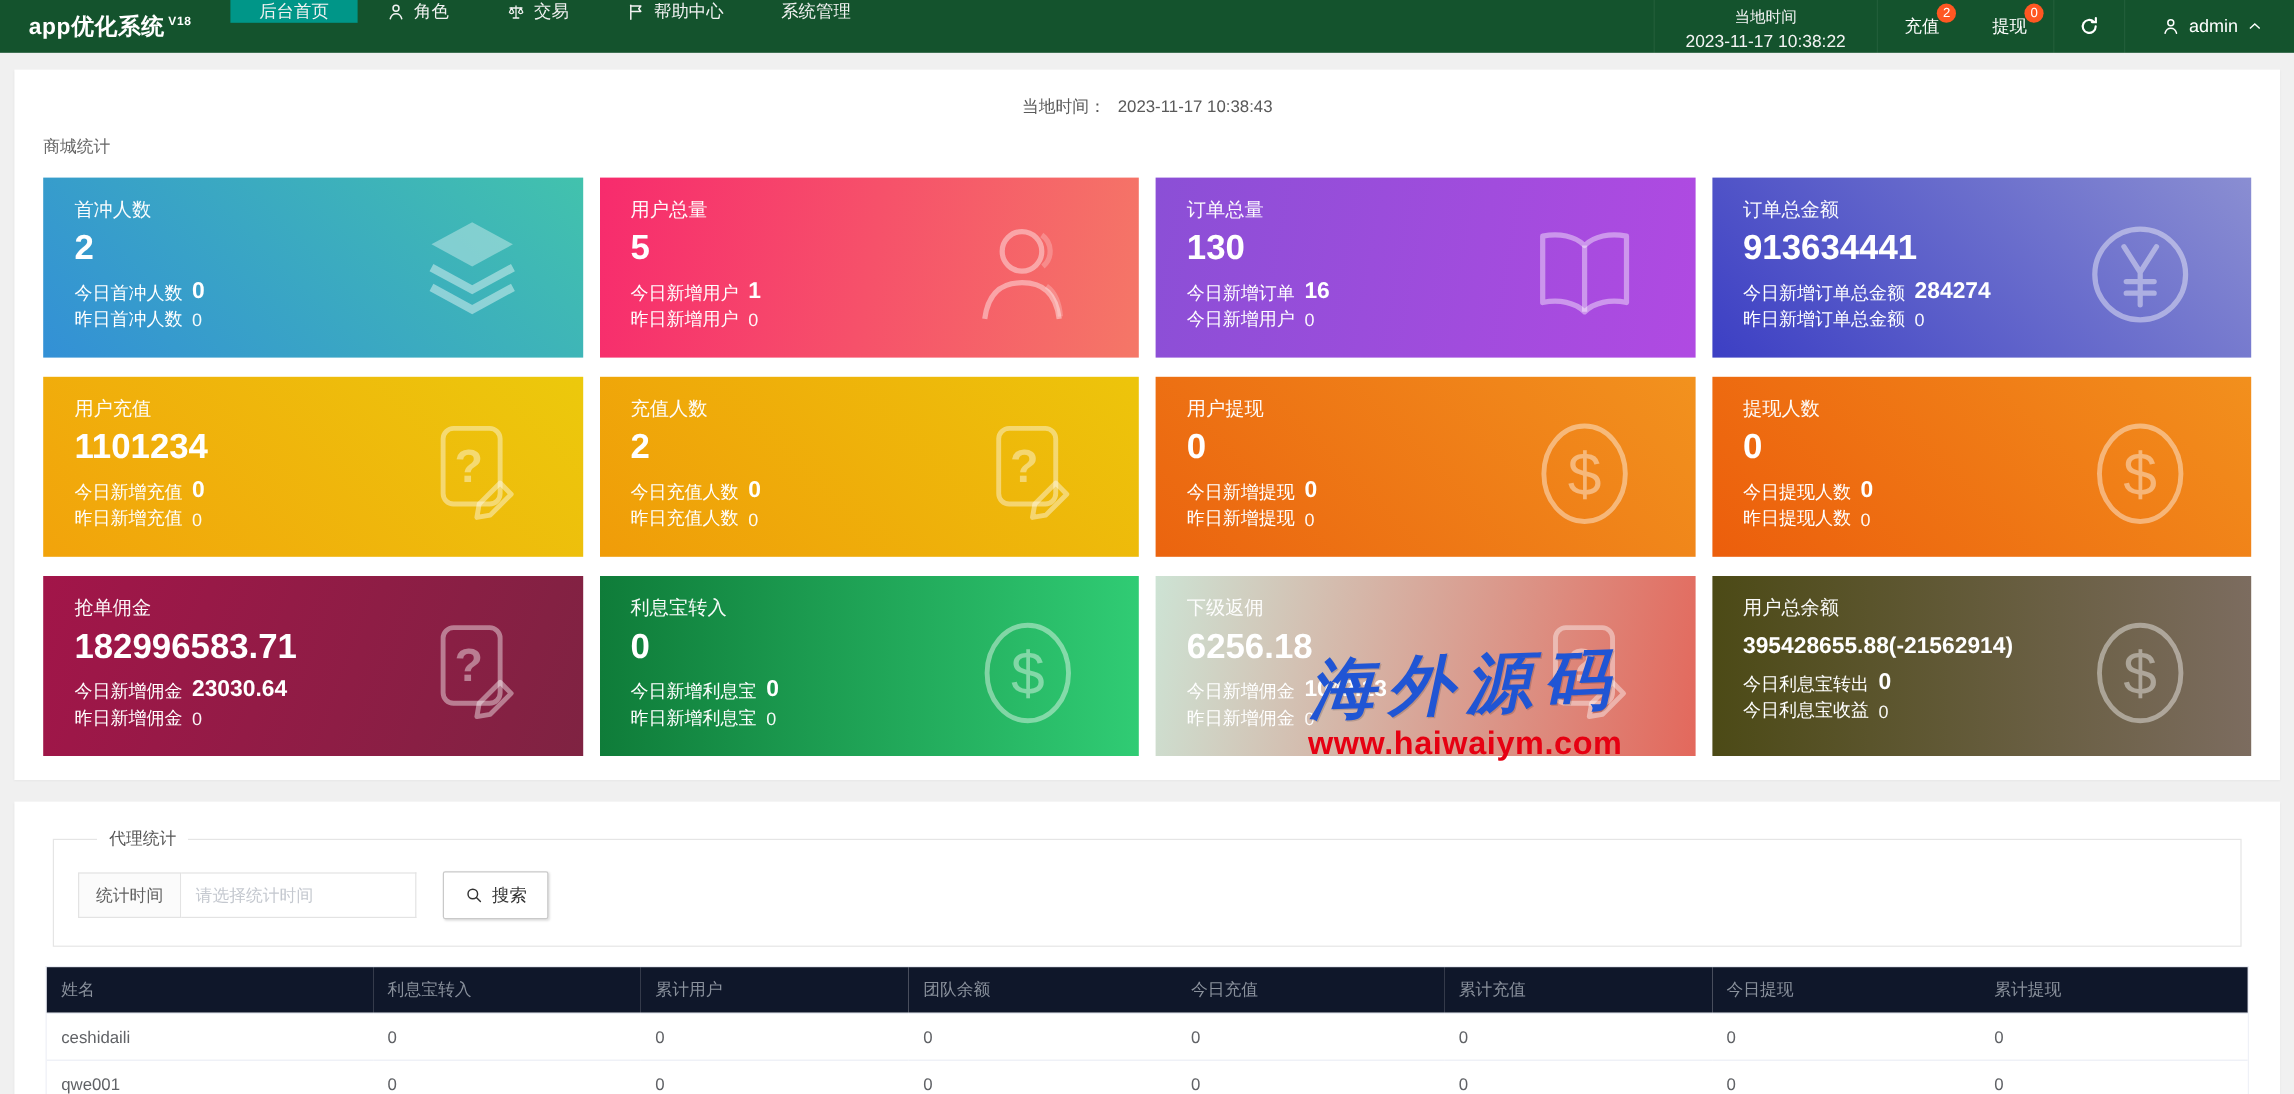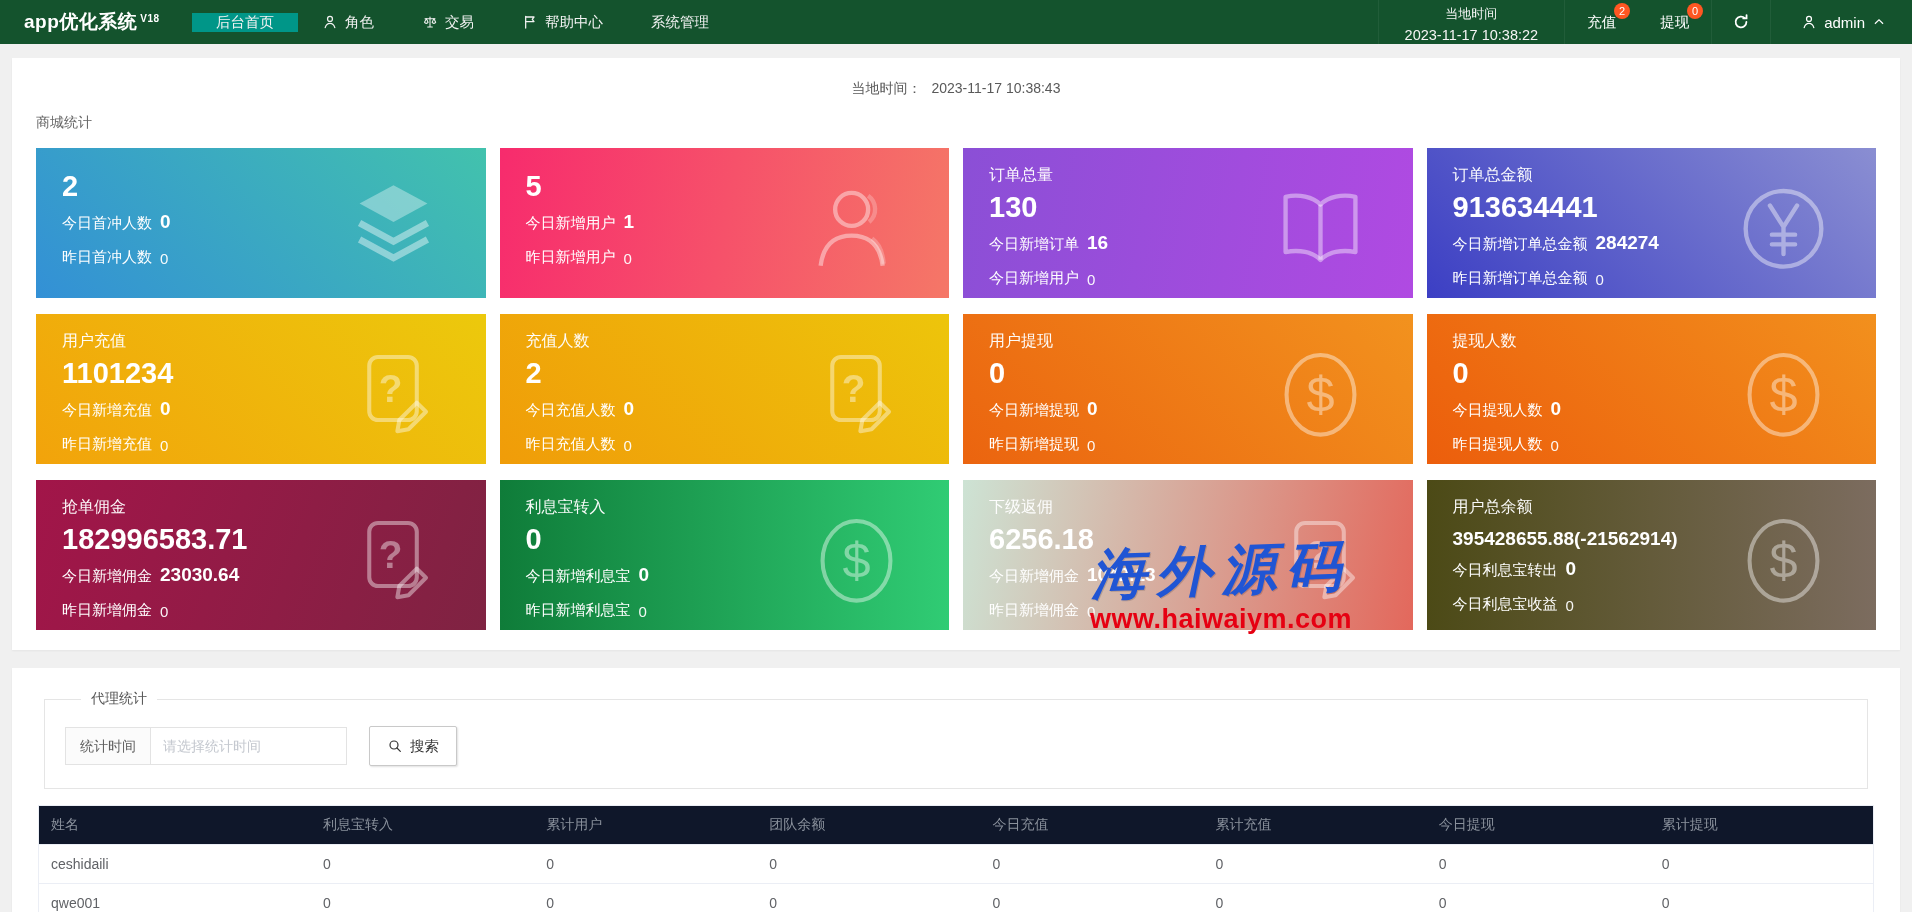--- a/index.html
+++ b/index.html
@@ -3,21 +3,21 @@
 <meta charset="utf-8">
 <style>
   * { margin:0; padding:0; box-sizing:border-box; }
   html,body { width:1912px; height:912px; overflow:hidden; }
   body { background:#f0f0f0; font-family:"Liberation Sans","DejaVu Sans",sans-serif; position:relative; }
 
   
   .navbar { height:44px; display:flex; align-items:stretch; color:#fff; }
   .brand { width:192px; display:flex; align-items:center; padding-left:24px; font-size:19px; font-weight:bold; letter-spacing:.5px; }
   .brand sup { font-size:10px; font-weight:bold; margin-left:3px; transform:translateY(-4px); }
-  .nav-menu { display:flex; align-items:center; }
+  .nav-menu { display:flex; align-items:flex-start; }
   .nav-item { padding:0 24px; display:flex; align-items:center; gap:7px; font-size:14.5px; color:#f2f2f2; cursor:pointer; }
   .nav-item .mi { width:16px; height:16px; display:inline-block; }
   .nav-item .mi svg { width:100%; height:100%; }
   .nav-right { margin-left:auto; display:flex; align-items:stretch; }
   .time-block { padding:4px 26px 0; text-align:center; font-size:13px; line-height:1.55; color:#f5f5f5; border-left:1px solid rgba(255,255,255,.06); border-right:1px solid rgba(255,255,255,.06); }
   .time-block .tb-date { font-size:14.5px; }
   .nav-action { position:relative; display:flex; align-items:center; padding:0 22px; font-size:14.5px; cursor:pointer; }
   .nav-badge { position:absolute; top:3px; right:8px; color:#fff; font-size:11px; height:16px; min-width:16px; border-radius:9px; line-height:16px; text-align:center; padding:0 4px; }
   .nav-refresh { display:flex; align-items:center; padding:0 20px; cursor:pointer; border-left:1px solid rgba(255,255,255,.06); }
   .nav-refresh svg { width:18px; height:18px; }
@@ -31,21 +31,21 @@
   .time-line { text-align:center; font-size:14px; color:#595959; padding:10px 0 12px; }
   .time-line .tl-value { margin-left:6px;text-align:right; }
   .section-title { font-size:14px; color:#666; padding:4px 12px 16px; }
   .cards { display:grid; grid-template-columns:repeat(4,1fr); gap:16px 14px; padding:0 12px; }
   .card { height:150px; position:relative; color:#fff; padding:17px 26px; overflow:hidden; }
   .card-title { font-size:16px; opacity:.97; }
   .card-value { font-size:29px; font-weight:bold; margin-top:5px; line-height:1.15; }
   .card-value.small { font-size:19px; margin-top:10px; }
   .card-line { font-size:15px; margin-top:8px; display:flex; align-items:flex-end; }
   .card-line .num { margin-left:8px; font-weight:bold; font-size:19px; }
-  .card-line.dim { margin-top:15px; }
+  .card-line.dim { margin-top:3px; }
   .card-line.dim .num { font-weight:normal; font-size:15px; opacity:.95; }
   .card-icon { position:absolute; right:44px; top:50%; transform:translateY(-44%); width:97px; height:97px; color:rgba(255,255,255,.42); }
   .card-icon svg { width:100%; height:100%; }
 
   .panel-agent { margin-top:18px; padding:20px 12px 30px; height:260px; }
   fieldset.agent-fs { margin:2px 20px 16px; border:1px solid #e5e5e5; padding:14px 20px 22px; }
   fieldset.agent-fs legend { font-size:14px; color:#555; padding:0 10px; margin-left:16px; }
   .filter-row { display:flex; align-items:center; margin-top:4px; }
   .input-group { display:flex; }
   .input-addon { height:38px; line-height:36px; padding:0 14px; border:1px solid #e3e3e3; background:#fbfbfb; font-size:14px; color:#5f5f5f; white-space:nowrap; }
@@ -135,36 +135,38 @@
 </header>
 
 <section class="panel panel-stats">
   <div class="time-line">
     <span>当地时间：</span>
     <span class="tl-value">2023-11-17 10:38:43</span>
   </div>
   <div class="section-title">商城统计</div>
   <div class="cards">
       <article class="card" style="background: linear-gradient(45deg, rgb(51, 144, 214), rgb(66, 194, 173));">
+        <div class="card-title">首冲人数</div>
         <div class="card-value">2</div>
         <div class="card-line">
           <span>今日首冲人数</span>
           <span class="num">0</span>
         </div>
         <div class="card-line dim">
           <span>昨日首冲人数</span>
           <span class="num">0</span>
         </div>
         <span class="card-icon"><svg viewBox="0 0 100 100">
             <polygon points="50,5 85,24 50,43 15,24" fill="currentColor" opacity=".85"></polygon>
             <path d="M15 44l35 19 35-19" fill="none" stroke="currentColor" stroke-width="7"></path>
             <path d="M15 61l35 19 35-19" fill="none" stroke="currentColor" stroke-width="7"></path>
           </svg></span>
       </article>
       <article class="card" style="background: linear-gradient(100deg, rgb(247, 43, 109), rgb(245, 119, 103));">
+        <div class="card-title">用户总量</div>
         <div class="card-value">5</div>
         <div class="card-line">
           <span>今日新增用户</span>
           <span class="num">1</span>
         </div>
         <div class="card-line dim">
           <span>昨日新增用户</span>
           <span class="num">0</span>
         </div>
         <span class="card-icon"><svg viewBox="0 0 100 100" fill="none" stroke="currentColor" stroke-width="4.5">

